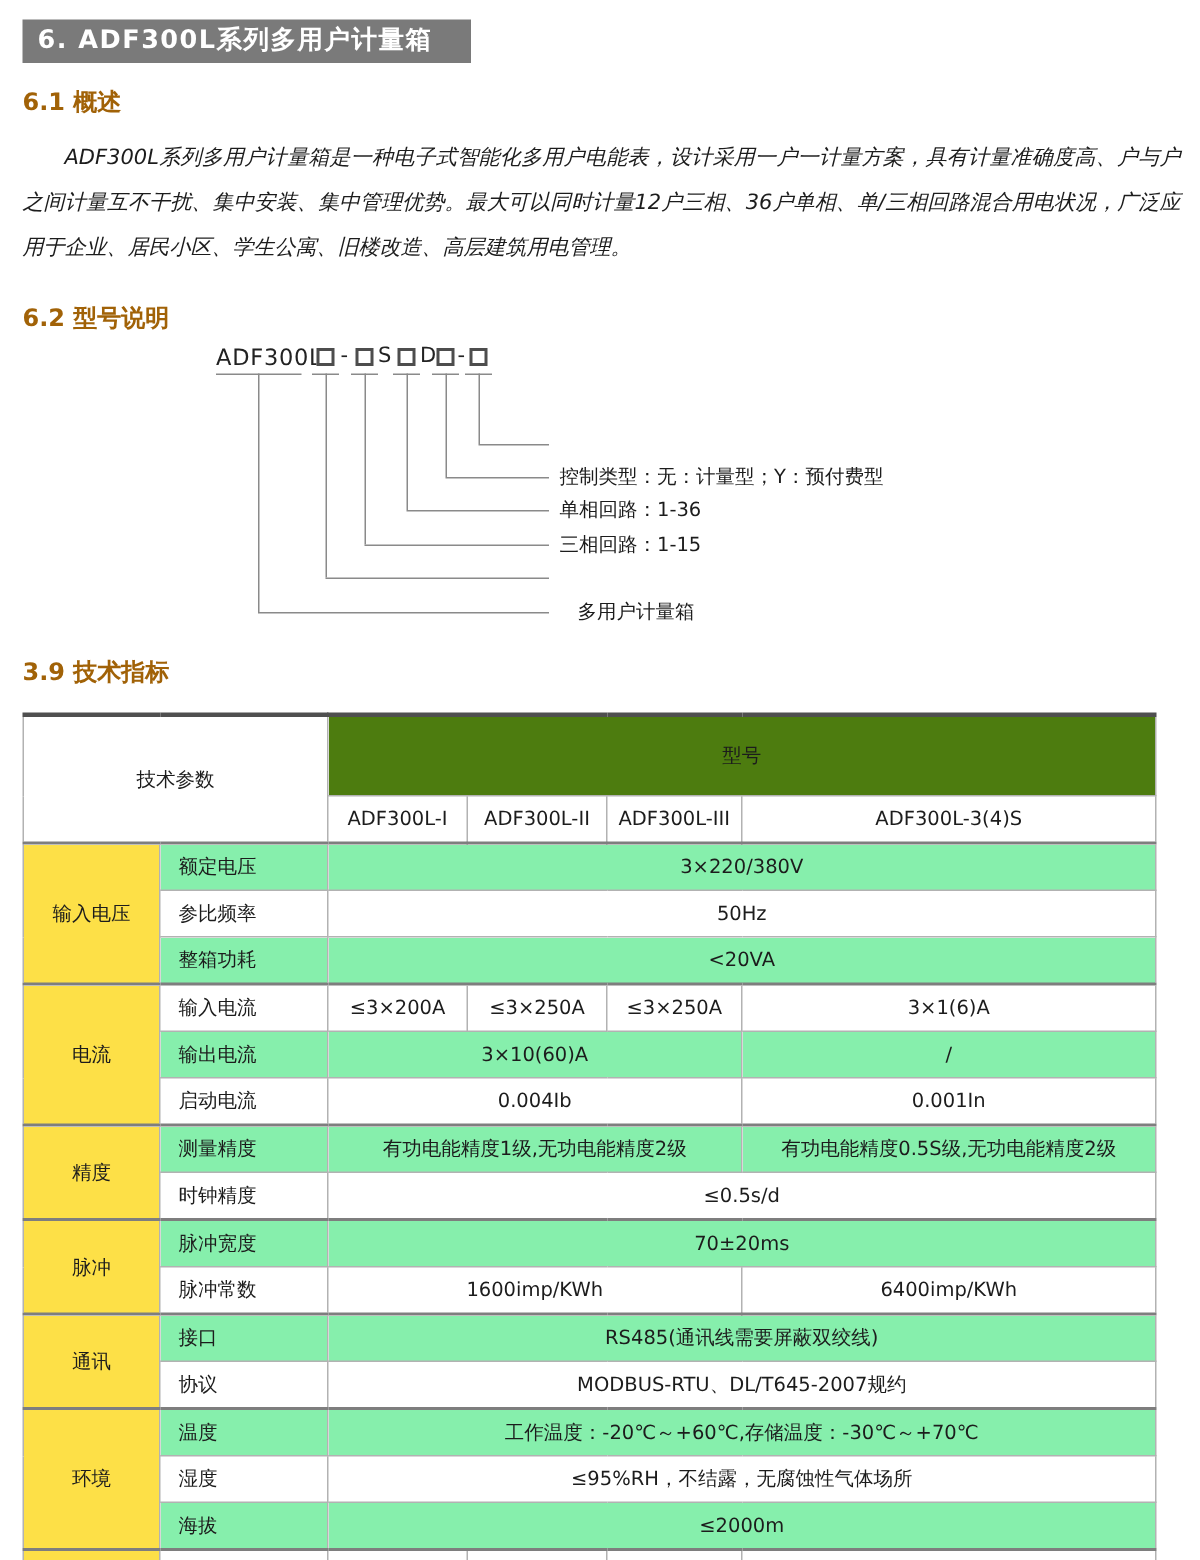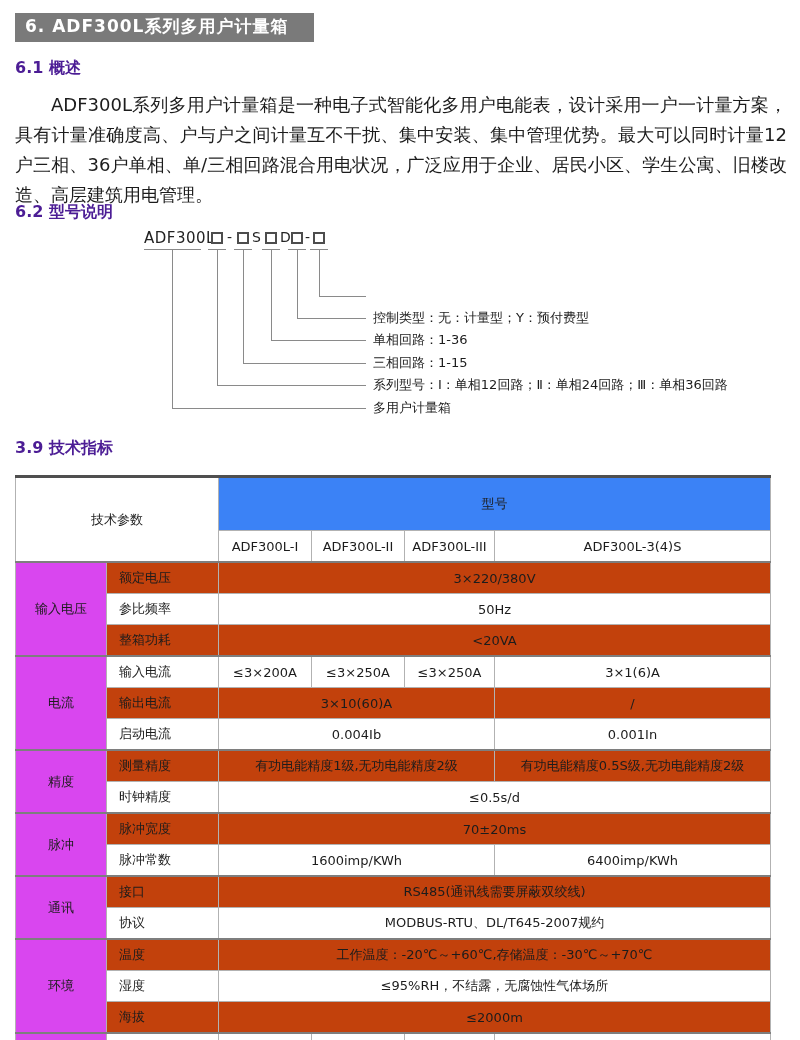--- a/index.html
+++ b/index.html
@@ -6,28 +6,28 @@
   .page{
     position:relative;width:800px;height:1040px;background:#ffffff;overflow:hidden;
     font-family:"DejaVu Sans","Liberation Sans",sans-serif;color:#1a1a1a;
   }
   
   .title-bar{
     position:absolute;left:15px;top:13px;background:#7a7a7a;color:#ffffff;
     font-size:17px;font-weight:bold;letter-spacing:1px;padding:2px 26px 4px 10px;
   }
   
-  .heading{position:absolute;left:15px;font-size:16px;font-weight:bold;color:#4c1d95;}
+  .heading{position:absolute;left:15px;font-size:16px;font-weight:bold;color:#a16207;}
   .h61{top:58px;}
   .h62{top:202px;}
   .h63{top:438px;}
   
   .para{
     position:absolute;left:15px;top:90px;width:772px;margin:0;
-    font-size:18px;line-height:30px;text-indent:2em;text-align:justify;color:#1c1c1c;
+    font-size:14px;line-height:30px;text-indent:2em;text-align:justify;color:#1c1c1c;font-style:italic;
   }
   
   .diagram{position:absolute;left:0;top:228px;width:800px;height:200px;}
   .m-prefix{position:absolute;left:144px;top:1px;font-size:15px;color:#222;letter-spacing:0.5px;}
   .mtok{position:absolute;top:1px;font-size:14px;color:#222;}
   .t1{left:227px;} .t2{left:252px;} .t3{left:280px;} .t4{left:305px;}
   .mbox{position:absolute;top:4px;width:12px;height:12px;border:2px solid #4d4d4d;box-sizing:border-box;background:#fff;}
   .b1{left:211px;} .b2{left:237px;} .b3{left:265px;} .b4{left:291px;} .b5{left:313px;}
   .stub{position:absolute;top:21px;height:0;border-top:1px solid #8a8a8a;}
   .sP{left:144px;width:57px;} .s1{left:208px;width:18px;} .s2{left:234px;width:18px;}
@@ -36,34 +36,34 @@
   .v1{left:172px;height:159px;} .v2{left:217px;height:136px;} .v3{left:243px;height:114px;}
   .v4{left:271px;height:91px;} .v5{left:297px;height:69px;} .v6{left:319px;height:47px;}
   .hline{position:absolute;height:0;border-top:1px solid #8a8a8a;}
   .hl0{top:68px;left:319px;width:47px;}
   .hl1{top:90px;left:297px;width:69px;}
   .hl2{top:112px;left:271px;width:95px;}
   .hl3{top:135px;left:243px;width:123px;}
   .hl4{top:157px;left:217px;width:149px;}
   .hl5{top:180px;left:172px;width:194px;}
   .dlabel{position:absolute;left:373px;font-size:13px;color:#1c1c1c;white-space:nowrap;}
-  .l0{top:59px;} .l1{top:81px;} .l2{top:103px;} .l3{top:126px;} .l4{top:148px;} .l5{top:171px;}
+  .l0{top:59px;} .l1{top:81px;} .l2{top:103px;} .l3{top:126px;} .l4{top:148px;} .l5{top:171px;margin-left:12px;}
   
   table.specs{
     position:absolute;left:15px;top:475px;width:755px;table-layout:fixed;
     border-collapse:collapse;border-top:3px solid #4f4f4f;border-bottom:3px solid #4f4f4f;
     font-size:13px;color:#1c1c1c;
   }
   table.specs td{border:1px solid #b2b2b2;height:28px;padding:1px 4px;background:#ffffff;text-align:center;overflow:hidden;}
   table.specs tr.hrow1 td{height:50px;}
   table.specs tr.hrow2 td{height:28px;}
-  table.specs td.thmodel{background:#3b82f6;}
+  table.specs td.thmodel{background:#4d7c0f;}
   table.specs td.p{text-align:left;padding-left:12px;}
-  table.specs tr.gray td.p, table.specs tr.gray td.v{background:#c2410c;}
-  table.specs td.g{background:#d946ef;font-family:Liberation Mono, monospace;}
+  table.specs tr.gray td.p, table.specs tr.gray td.v{background:#86efac;}
+  table.specs td.g{background:#fde047;font-family:Liberation Mono, monospace;}
   table.specs tr.sep td{border-top:2px solid #7e7e7e;}
 </style>
 </head>
 <body>
 
 <div class="page">
 
   <div class="title-bar">6. ADF300L系列多用户计量箱</div>
 
   <div class="heading h61">6.1 概述</div>
@@ -100,21 +100,20 @@
     <span class="hline hl0"></span>
     <span class="hline hl1"></span>
     <span class="hline hl2"></span>
     <span class="hline hl3"></span>
     <span class="hline hl4"></span>
     <span class="hline hl5"></span>
 
     <div class="dlabel l1">控制类型：无：计量型；Y：预付费型</div>
     <div class="dlabel l2">单相回路：1-36</div>
     <div class="dlabel l3">三相回路：1-15</div>
-    <div class="dlabel l4">系列型号：Ⅰ：单相12回路；Ⅱ：单相24回路；Ⅲ：单相36回路</div>
     <div class="dlabel l5">多用户计量箱</div>
   </div>
 
   <div class="heading h63">3.9 技术指标</div>
 
   <table class="specs">
     <colgroup>
       <col style="width:91px">
         <col style="width:112px">
         <col style="width:93px">

